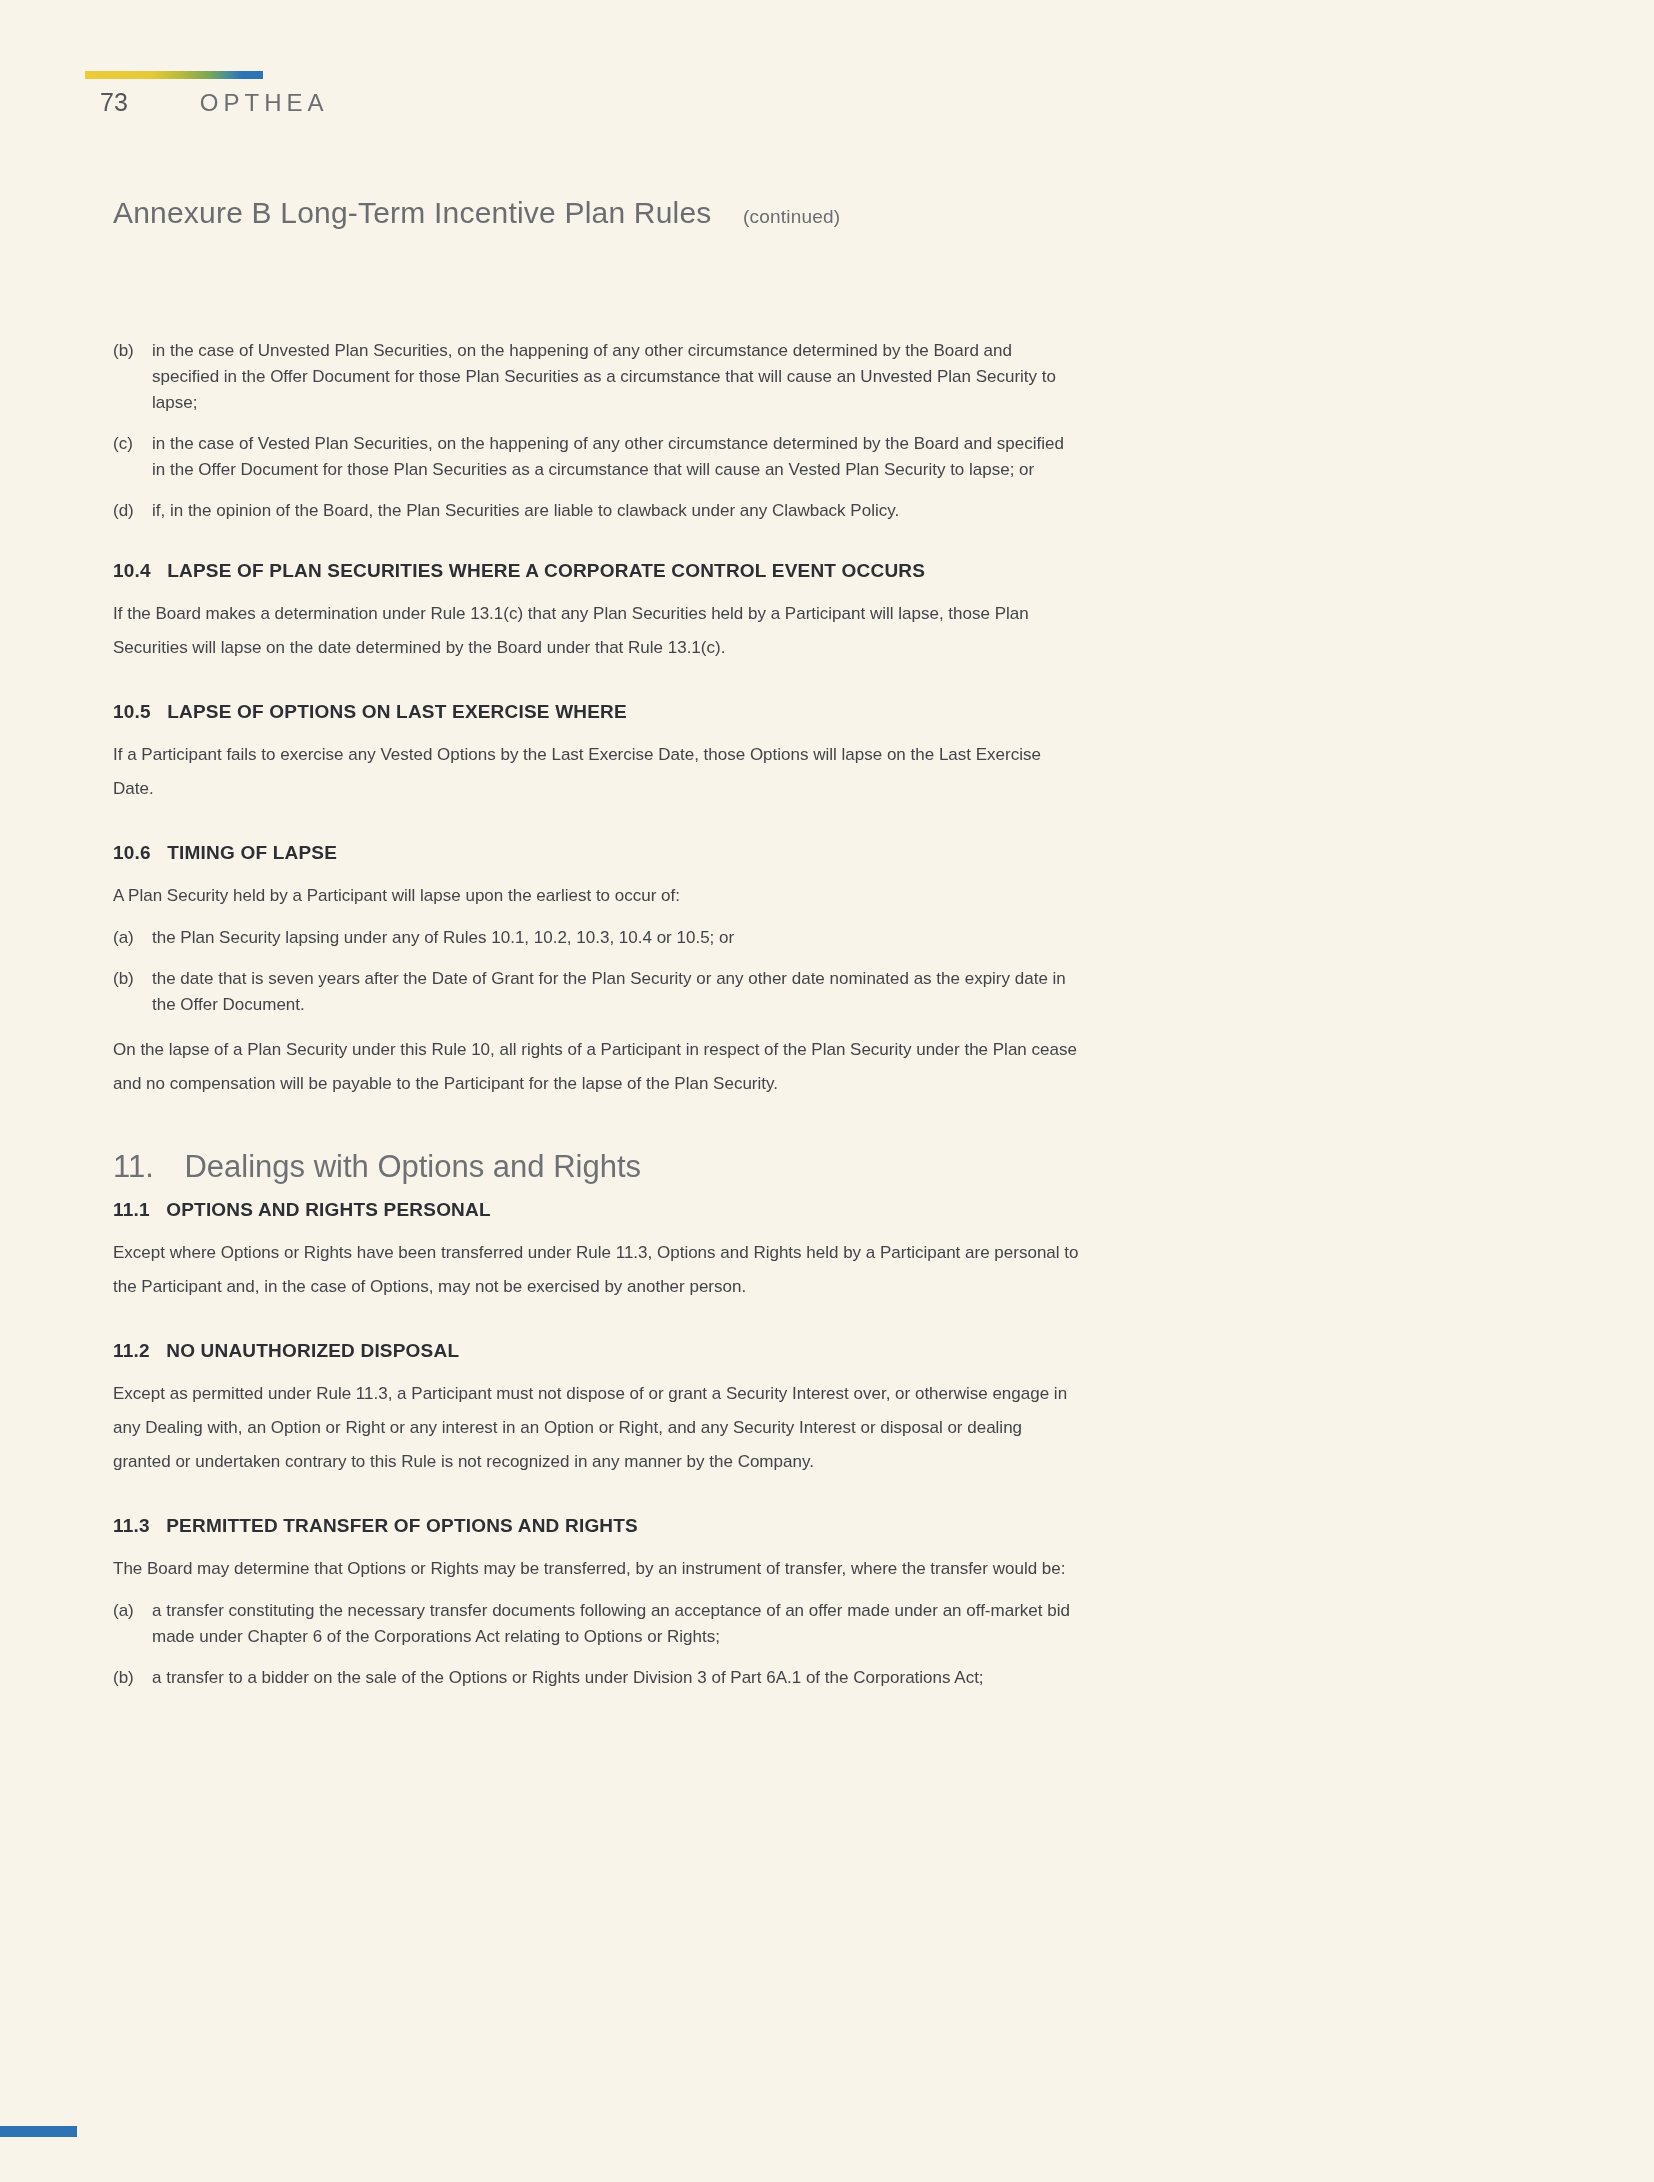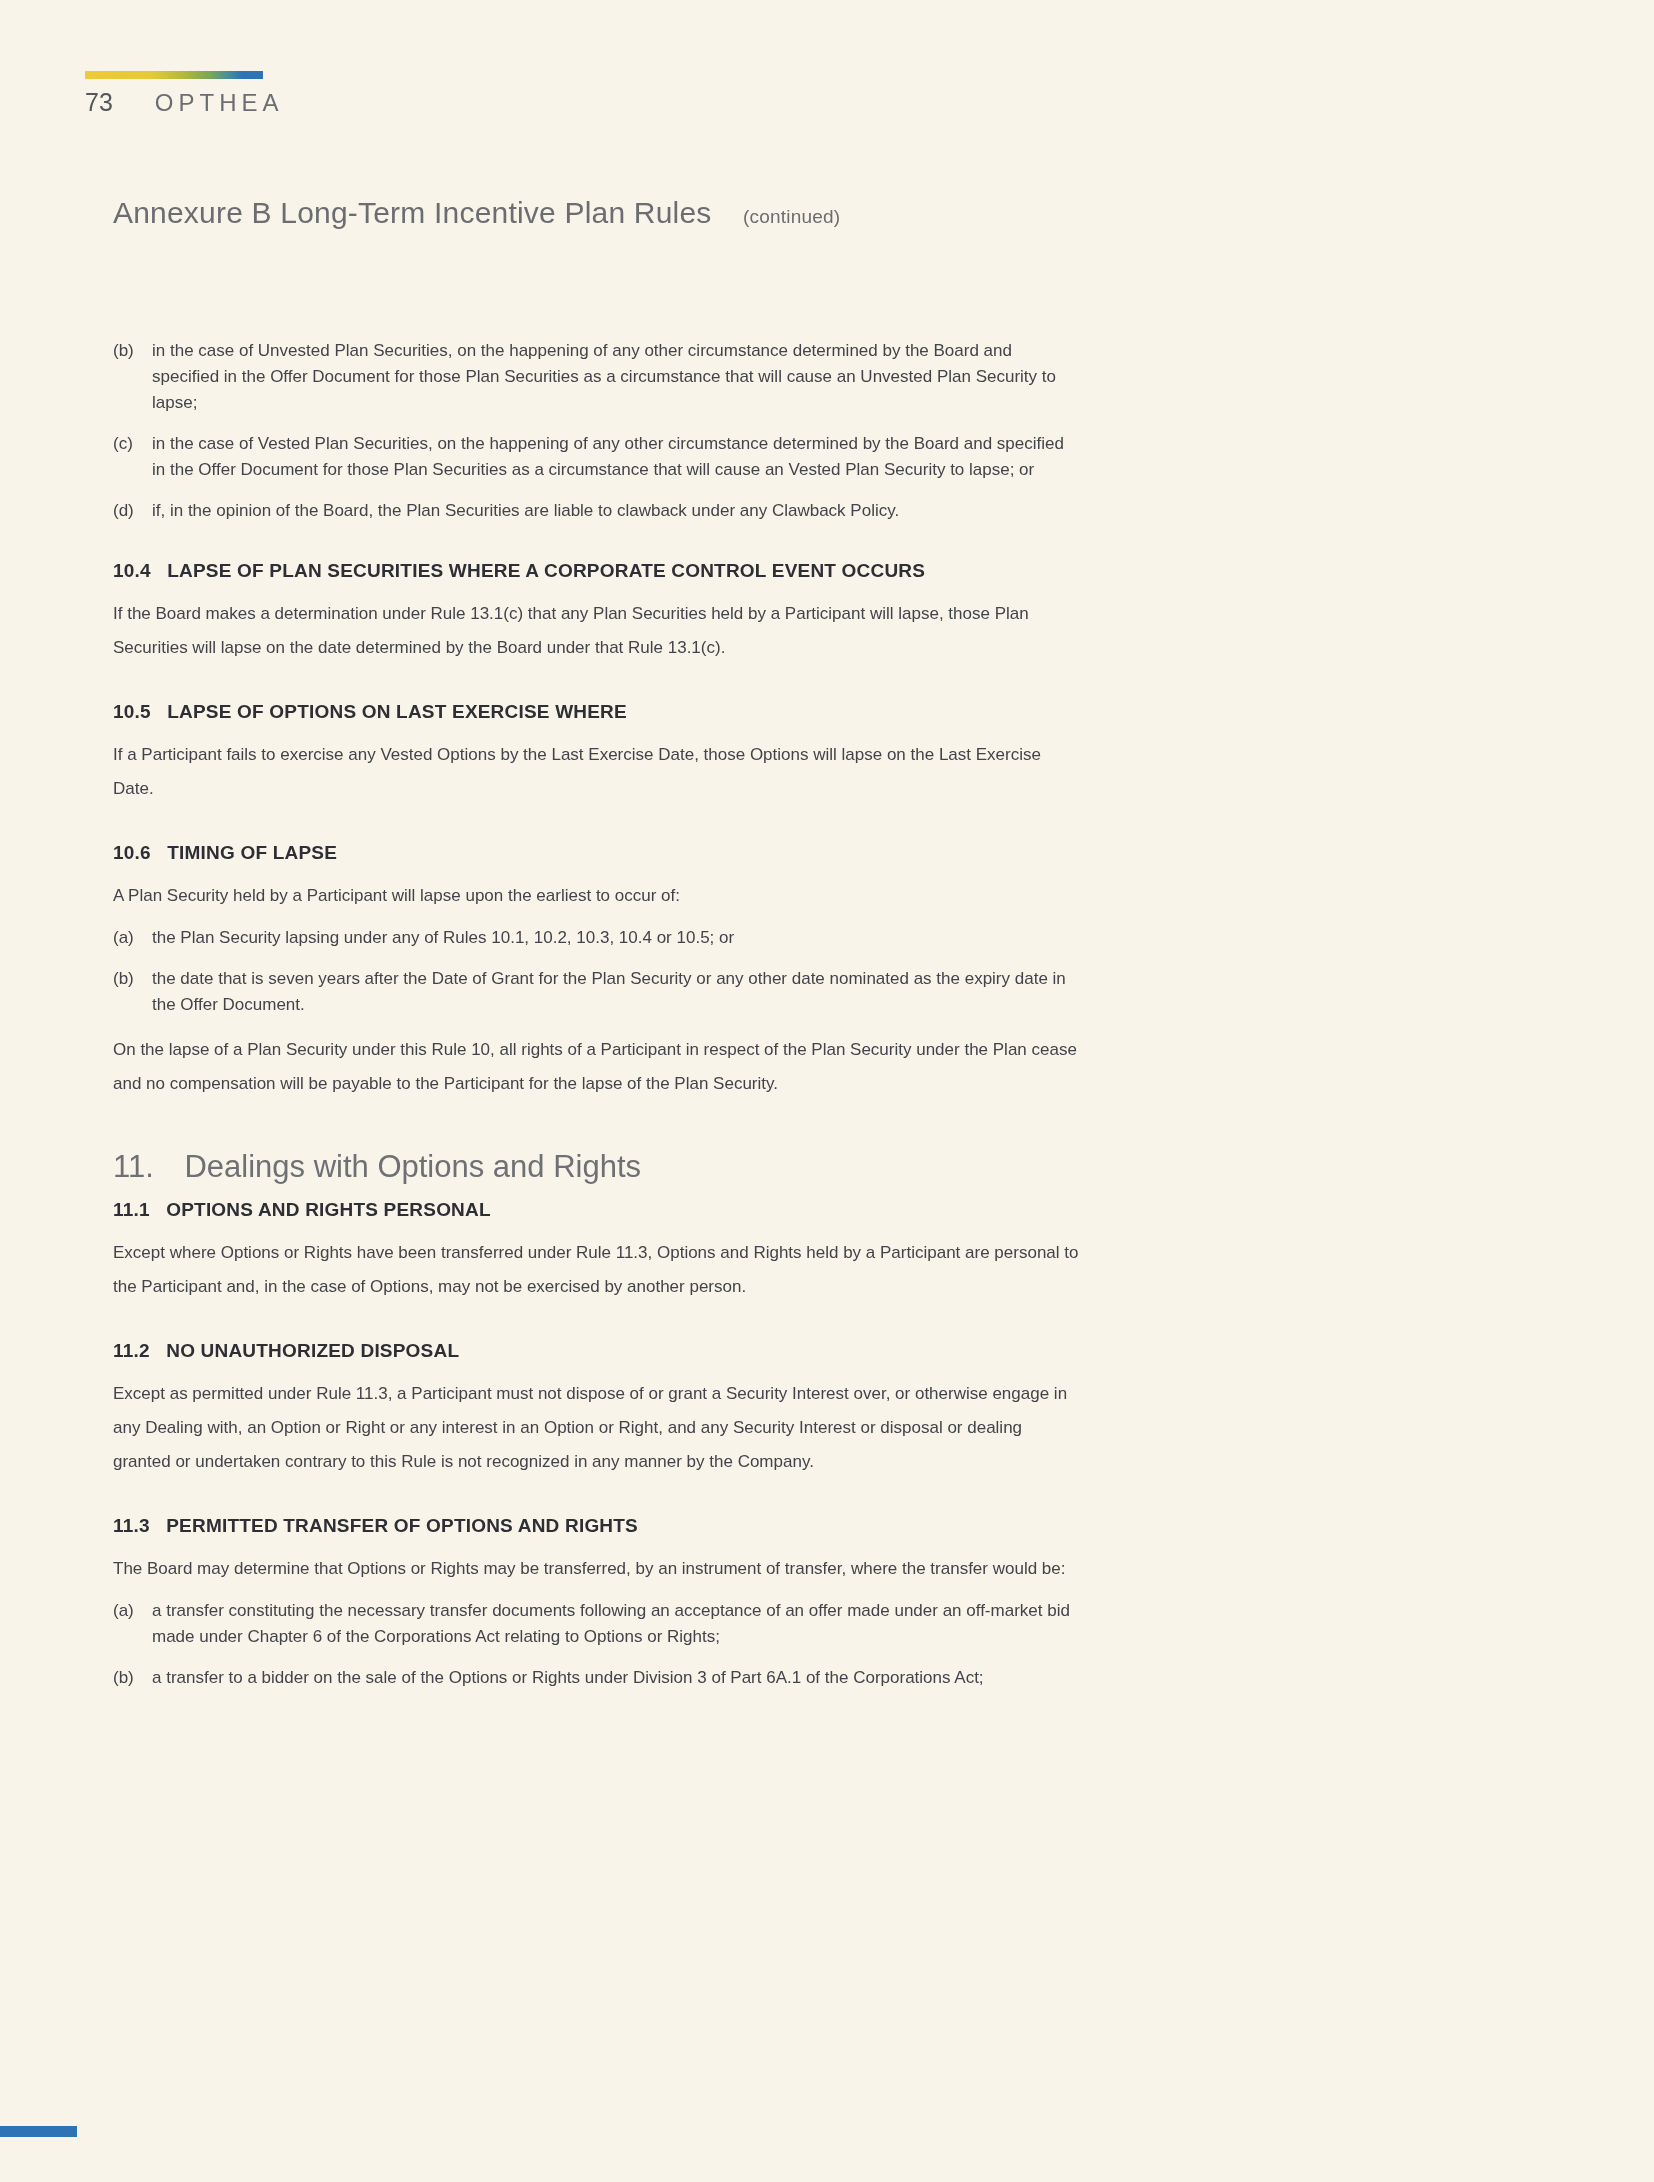--- a/index.html
+++ b/index.html
@@ -23,30 +23,30 @@
     left: 85px;
     width: 178px;
     height: 8px;
     background: linear-gradient(90deg,
       #edcb39 0%, #e4c939 38%, #b5b83c 55%, #7aa757 70%,
       #4b8f97 80%, #2e74b5 88%, #2e74b5 100%);
   }
   .header-row {
     position: absolute;
     top: 88px;
-    left: 85px;
+    left: 100px;
     display: flex;
     align-items: baseline;
   }
   .page-number {
     font-size: 25px;
     color: #55565a;
   }
   .brand {
-    margin-left: 42px;
+    margin-left: 72px;
     font-size: 24px;
     letter-spacing: 5px;
     color: #6c6d71;
     font-weight: 400;
   }
 
   
   .content {
     position: absolute;
     top: 196px;

